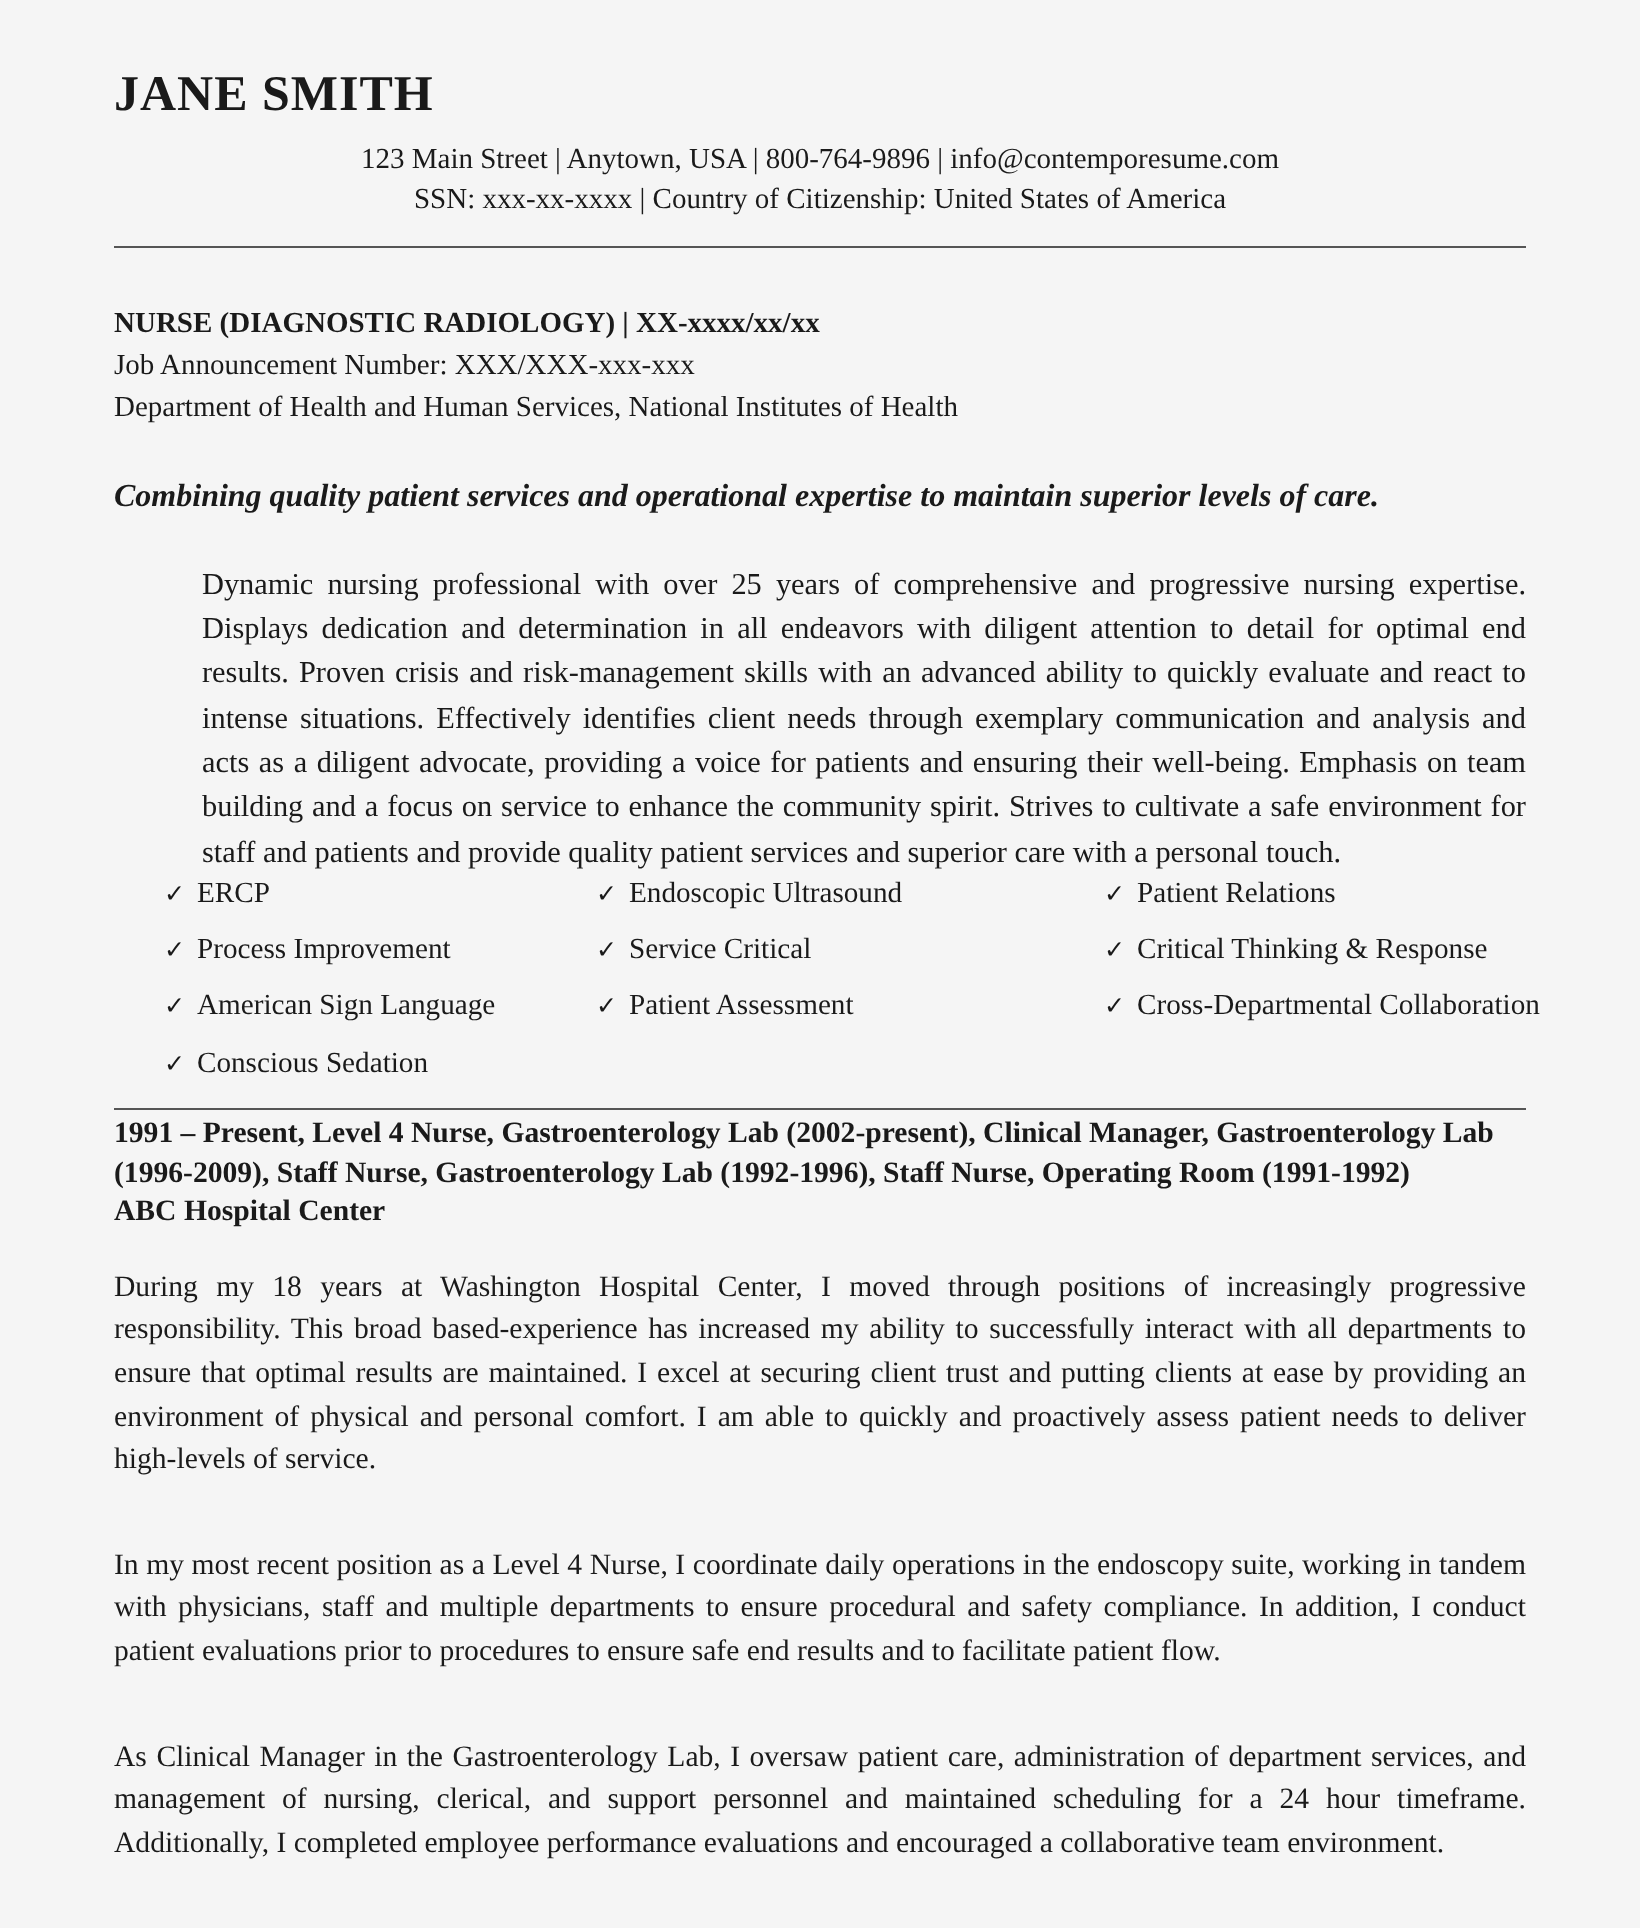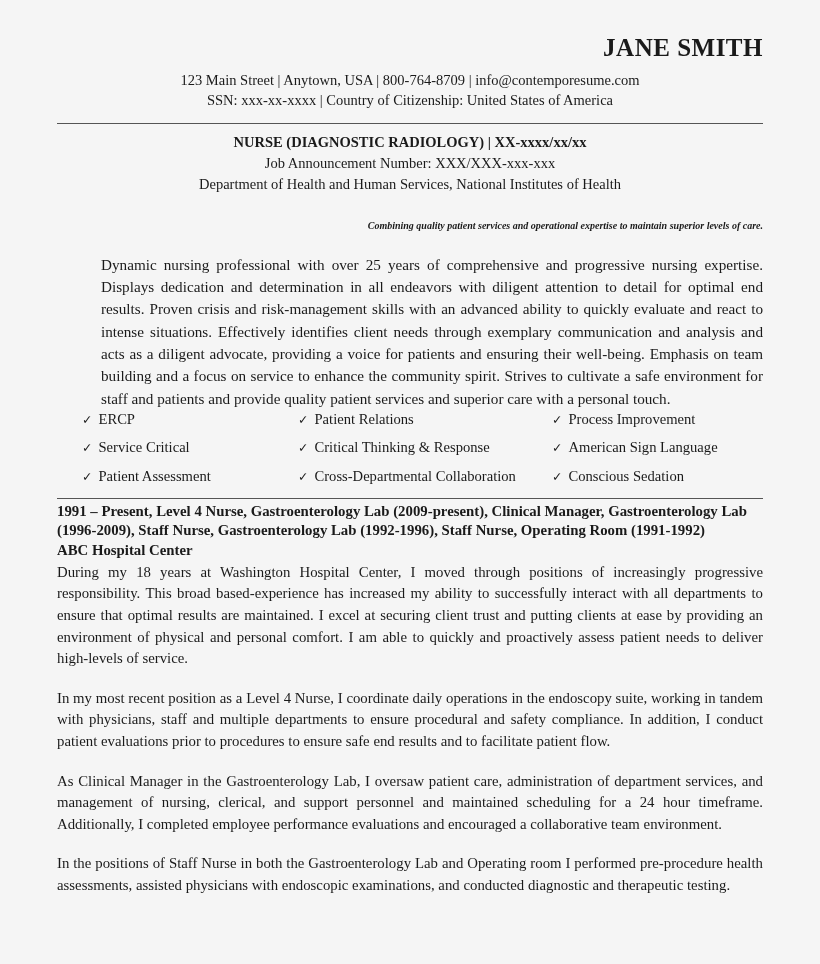--- a/index.html
+++ b/index.html
@@ -18,21 +18,21 @@
     position: relative;
     width: 820px;
     height: 964px;
     box-sizing: border-box;
     padding: 0 57px;
     background: #f5f5f5;
   }
 
   
   .name {
-    text-align: right;
+    text-align: left;
     font-size: 25px;
     font-weight: bold;
     letter-spacing: 0.5px;
     margin: 0;
     padding-top: 34px;
     line-height: 1.1;
   }
   .contact-line {
     text-align: center;
     font-size: 14.5px;
@@ -46,37 +46,37 @@
     border: 0;
     border-top: 1.6px solid #555;
     margin: 0;
     width: 100%;
   }
   .rule.top { margin-top: 12px; }
   .rule.mid { margin-top: 13px; }
 
   
   .target {
-    text-align: center;
-    margin-top: 8px;
+    text-align: left;
+    margin-top: 28px;
   }
   .target-title {
     font-size: 14.5px;
     font-weight: bold;
     line-height: 1.45;
   }
   .target-sub {
     font-size: 14.5px;
     line-height: 1.45;
   }
 
   
   .tagline {
-    text-align: right;
-    font-size: 10px;
+    text-align: left;
+    font-size: 16px;
     font-weight: bold;
     font-style: italic;
     margin-top: 24px;
     line-height: 1.3;
   }
 
   
   .summary {
     text-align: justify;
     font-size: 15.2px;
@@ -121,63 +121,64 @@
   }
   .job-company {
     font-size: 14.8px;
     font-weight: bold;
     line-height: 1.33;
   }
   .exp-para {
     text-align: justify;
     font-size: 14.8px;
     line-height: 1.46;
-    margin-top: 18px;
+    margin-top: 31px;
   }
-  .exp-para.first { margin-top: 1px; }
+  .exp-para.first { margin-top: 17px; }
 </style>
 </head>
 <body>
 
 <div class="page">
 
   <div class="name">JANE SMITH</div>
-  <div class="contact-line first">123 Main Street  |  Anytown, USA  |  800-764-8709  |  info@contemporesume.com</div>
+  <div class="contact-line first">123 Main Street  |  Anytown, USA  |  800-764-9896  |  info@contemporesume.com</div>
   <div class="contact-line">SSN:  xxx-xx-xxxx  |  Country of Citizenship:  United States of America</div>
 
   <hr class="rule top">
 
   <div class="target">
     <div class="target-title">NURSE (DIAGNOSTIC RADIOLOGY)  |  XX-xxxx/xx/xx</div>
     <div class="target-sub">Job Announcement Number:  XXX/XXX-xxx-xxx</div>
     <div class="target-sub">Department of Health and Human Services, National Institutes of Health</div>
   </div>
 
   <div class="tagline">Combining quality patient services and operational expertise to maintain superior levels of care.</div>
 
   <div class="summary">Dynamic nursing professional with over 25 years of comprehensive and progressive nursing expertise.  Displays dedication and determination in all endeavors with diligent attention to detail for optimal end results.  Proven crisis and risk-management skills with an advanced ability to quickly evaluate and react to intense situations.  Effectively identifies client needs through exemplary communication and analysis and acts as a diligent advocate, providing a voice for patients and ensuring their well-being.  Emphasis on team building and a focus on service to enhance the community spirit.  Strives to cultivate a safe environment for staff and patients and provide quality patient services and superior care with a personal touch.</div>
 
   <div class="skills">
     <div class="skill"><span class="check">✓</span><span>ERCP</span></div>
+    <div class="skill"><span class="check">✓</span><span>Endoscopic Ultrasound</span></div>
     <div class="skill"><span class="check">✓</span><span>Patient Relations</span></div>
 
     <div class="skill"><span class="check">✓</span><span>Process Improvement</span></div>
     <div class="skill"><span class="check">✓</span><span>Service Critical</span></div>
 
     <div class="skill"><span class="check">✓</span><span>Critical Thinking &amp; Response</span></div>
     <div class="skill"><span class="check">✓</span><span>American Sign Language</span></div>
 
     <div class="skill"><span class="check">✓</span><span>Patient Assessment</span></div>
     <div class="skill"><span class="check">✓</span><span>Cross-Departmental Collaboration</span></div>
     <div class="skill"><span class="check">✓</span><span>Conscious Sedation</span></div>
   </div>
 
   <hr class="rule mid">
 
-  <div class="job-title">1991 – Present, Level 4 Nurse, Gastroenterology Lab (2009-present), Clinical Manager, Gastroenterology Lab (1996-2009), Staff Nurse, Gastroenterology Lab (1992-1996), Staff Nurse, Operating Room (1991-1992)</div>
+  <div class="job-title">1991 – Present, Level 4 Nurse, Gastroenterology Lab (2002-present), Clinical Manager, Gastroenterology Lab (1996-2009), Staff Nurse, Gastroenterology Lab (1992-1996), Staff Nurse, Operating Room (1991-1992)</div>
   <div class="job-company">ABC Hospital Center</div>
 
   <div class="exp-para first">During my 18 years at Washington Hospital Center, I moved through positions of increasingly progressive responsibility.  This broad based-experience has increased my ability to successfully interact with all departments to ensure that optimal results are maintained.  I excel at securing client trust and putting clients at ease by providing an environment of physical and personal comfort.  I am able to quickly and proactively assess patient needs to deliver high-levels of service.</div>
   <div class="exp-para">In my most recent position as a Level 4 Nurse, I coordinate daily operations in the endoscopy suite, working in tandem with physicians, staff and multiple departments to ensure procedural and safety compliance.  In addition, I conduct patient evaluations prior to procedures to ensure safe end results and to facilitate patient flow.</div>
   <div class="exp-para">As Clinical Manager in the Gastroenterology Lab, I oversaw patient care, administration of department services, and management of nursing, clerical, and support personnel and maintained scheduling for a 24 hour timeframe.  Additionally, I completed employee performance evaluations and encouraged a collaborative team environment.</div>
   <div class="exp-para">In the positions of Staff Nurse in both the Gastroenterology Lab and Operating room I performed pre-procedure health assessments, assisted physicians with endoscopic examinations, and conducted diagnostic and therapeutic testing.</div>
 
 </div>
 
 </body></html>

